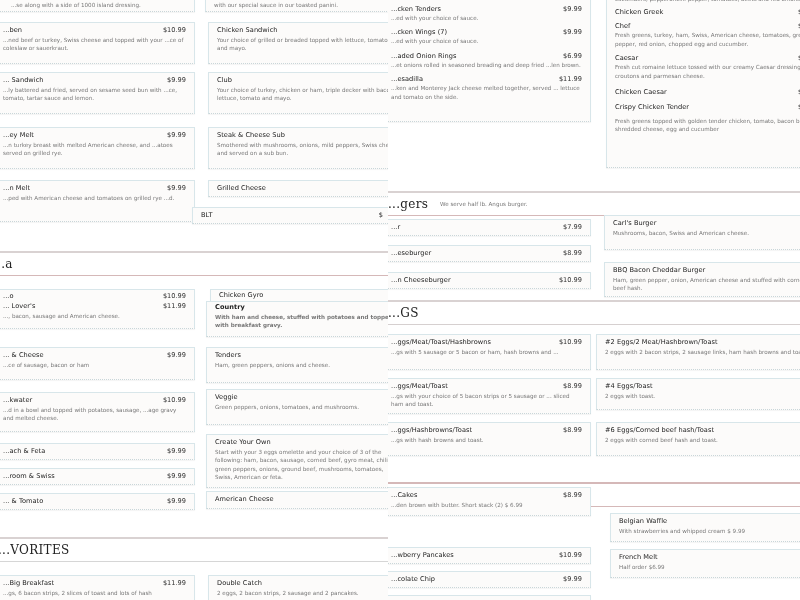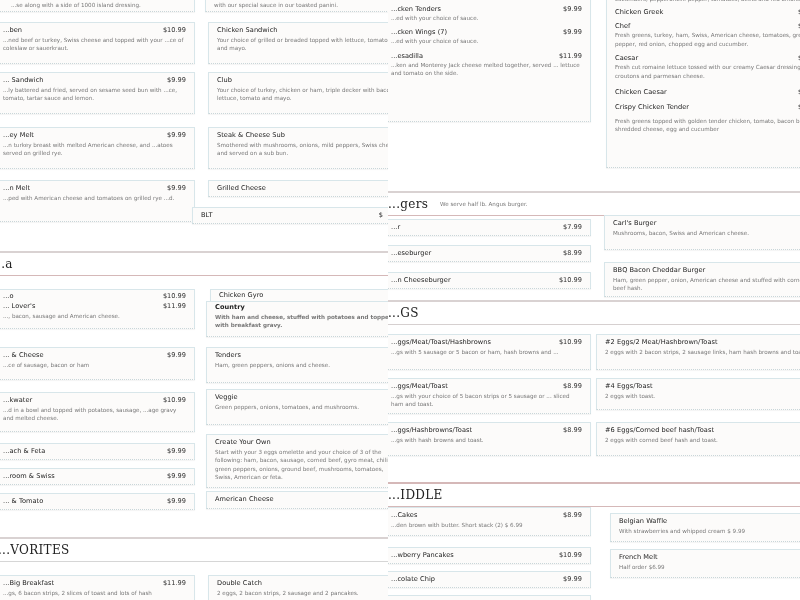--- a/index.html
+++ b/index.html
@@ -218,20 +218,27 @@
       </div>
       <div class="item">
         <div class="row">
             <span class="name" style="padding-left:14px">...cken Wings (7)</span>
             <span class="price">$9.99</span>
           </div>
         <div class="desc" style="padding-left:14px">...ed with your choice of sauce.</div>
       </div>
       <div class="item">
         <div class="row">
+            <span class="name" style="padding-left:14px">...aded Onion Rings</span>
+            <span class="price">$6.99</span>
+          </div>
+        <div class="desc" style="padding-left:14px">...et onions rolled in seasoned breading and deep fried ...len brown.</div>
+      </div>
+      <div class="item">
+        <div class="row">
             <span class="name" style="padding-left:14px">...esadilla</span>
             <span class="price">$11.99</span>
           </div>
         <div class="desc" style="padding-left:14px">...ken and Monterey Jack cheese melted together, served ... lettuce and tomato on the side.</div>
       </div>
     </div>
 
     <div class="card" style="left:238px;top:-12px;width:220px;height:180px;padding-top:4px;">
       <div class="desc">cucumbers, pepperoncini pepper, tomatoes, beets and red onions.</div>
       <div class="item" style="margin-top:5px">
@@ -350,21 +357,21 @@
       <div class="row">
           <span class="name">#6 Eggs/Corned beef hash/Toast</span>
         </div>
       <div class="desc">2 eggs with corned beef hash and toast.</div>
     </div>
 
     <div class="section" style="left:0;top:482px;width:460px;border-top-color:#d5b8b8;border-bottom-color:#d5b8b8;">
       <span class="section-title" style="left:20px;">...IDDLE</span>
     </div>
 
-    <div class="card" style="left:0;top:507px;width:223px;height:29px;">
+    <div class="card" style="left:0;top:487px;width:223px;height:29px;">
       <div class="row">
           <span class="name" style="padding-left:14px">...Cakes</span>
           <span class="price">$8.99</span>
         </div>
       <div class="desc" style="padding-left:14px">...den brown with butter. Short stack (2) $ 6.99</div>
     </div>
     <div class="card" style="left:0;top:547px;width:223px;height:17px;">
       <div class="row">
           <span class="name" style="padding-left:14px">...wberry Pancakes</span>
           <span class="price">$10.99</span>

